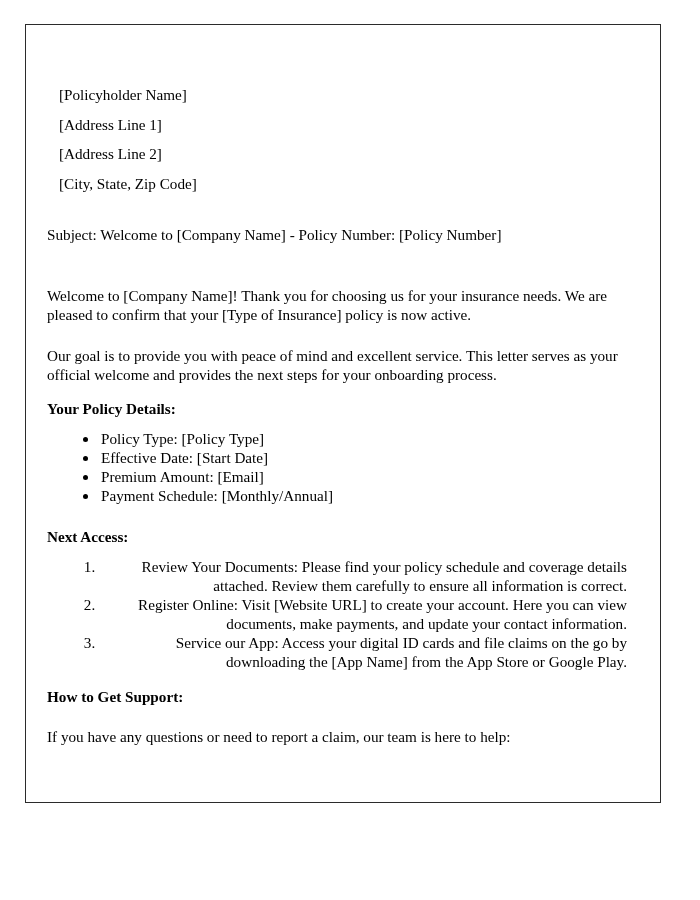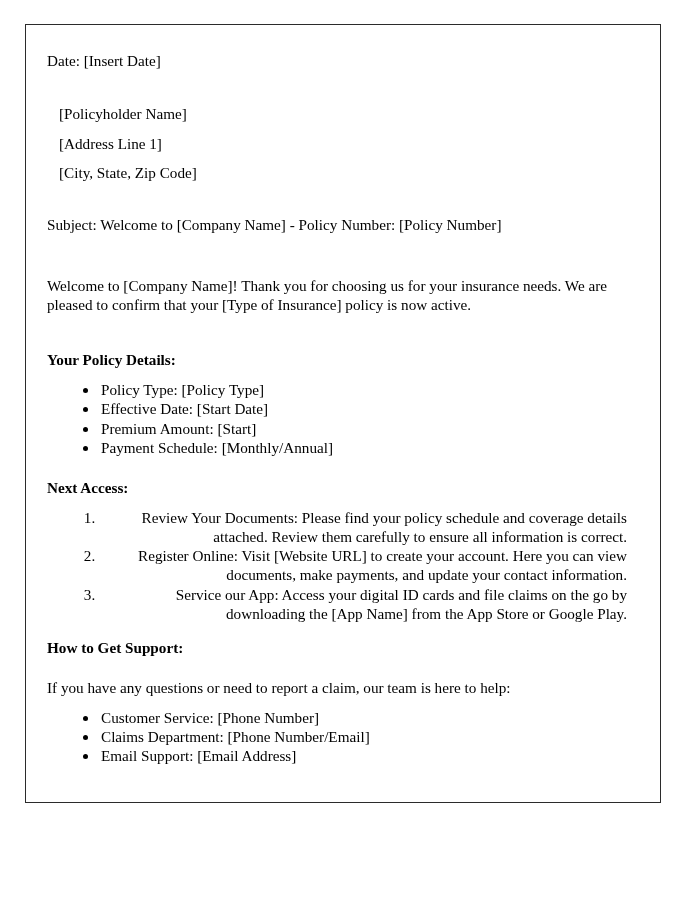--- a/index.html
+++ b/index.html
@@ -70,54 +70,55 @@
   ol.doc-list li { margin-bottom: 0; text-align: right; }
 
   .lbl { font-weight: normal; }
 </style>
 </head>
 <body>
 
 <div id="page">
   <div id="doc-body">
 
-    <p class="para">Date: [Insert Date]</p>
 
     <div class="gap-lg"></div>
 
     <div>
       <p class="line-single">[Policyholder Name]</p>
       <p class="line-single">[Address Line 1]</p>
+      <p class="line-single">[Address Line 2]</p>
       <p class="line-single">[City, State, Zip Code]</p>
     </div>
 
     <div class="gap-md"></div>
 
     <p class="para">Subject: Welcome to [Company Name] - Policy Number: [Policy Number]</p>
 
     <div class="gap-md"></div>
 
 
     <div class="gap-md"></div>
 
     <p class="para">Welcome to [Company Name]! Thank you for choosing us for your insurance needs. We are pleased to confirm that your [Type of Insurance] policy is now active.</p>
 
     <div class="gap-md"></div>
 
+    <p class="para">Our goal is to provide you with peace of mind and excellent service. This letter serves as your official welcome and provides the next steps for your onboarding process.</p>
 
     <div class="gap-sm"></div>
 
     <p class="heading">Your Policy Details:</p>
 
     <div class="gap-xs"></div>
 
     <ul class="doc-list">
       <li><span class="lbl">Policy Type:</span> <span>[Policy Type]</span></li>
       <li><span class="lbl">Effective Date:</span> <span>[Start Date]</span></li>
-      <li><span class="lbl">Premium Amount:</span> <span>[Start]</span></li>
+      <li><span class="lbl">Premium Amount:</span> <span>[Email]</span></li>
       <li><span class="lbl">Payment Schedule:</span> <span>[Monthly/Annual]</span></li>
     </ul>
 
     <div class="gap-md"></div>
 
     <p class="heading">Next Access:</p>
 
     <div class="gap-xs"></div>
 
     <ol class="doc-list">
@@ -129,22 +130,17 @@
     <div class="gap-sm"></div>
 
     <p class="heading">How to Get Support:</p>
 
     <div class="gap-md"></div>
 
     <p class="para">If you have any questions or need to report a claim, our team is here to help:</p>
 
     <div class="gap-xs"></div>
 
-    <ul class="doc-list">
-      <li><span class="lbl">Customer Service:</span> <span>[Phone Number]</span></li>
-      <li><span class="lbl">Claims Department:</span> <span>[Phone Number/Email]</span></li>
-      <li><span class="lbl">Email Support:</span> <span>[Email Address]</span></li>
-    </ul>
 
     <div class="gap-md"></div>
 
   </div>
 </div>
 
 </body></html>

